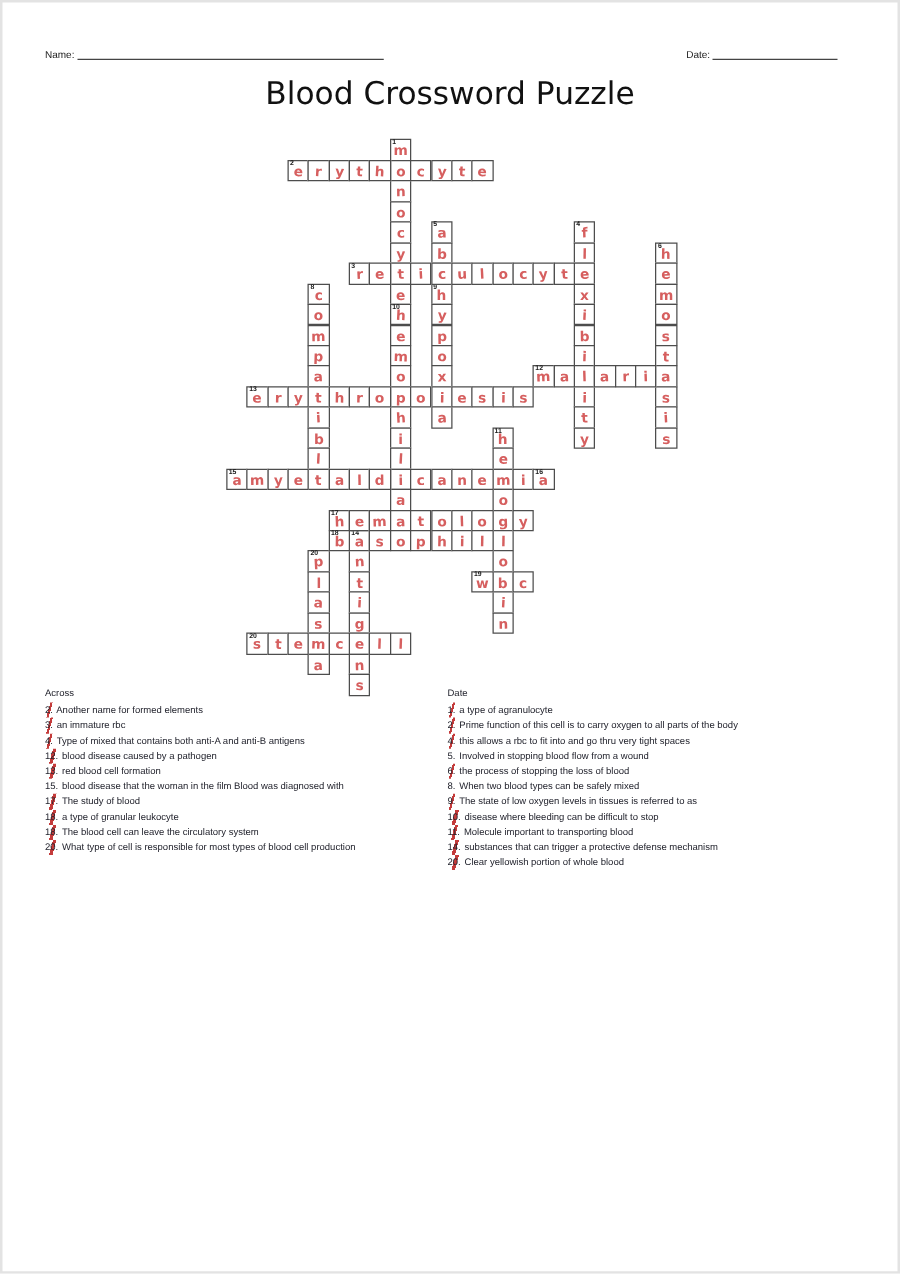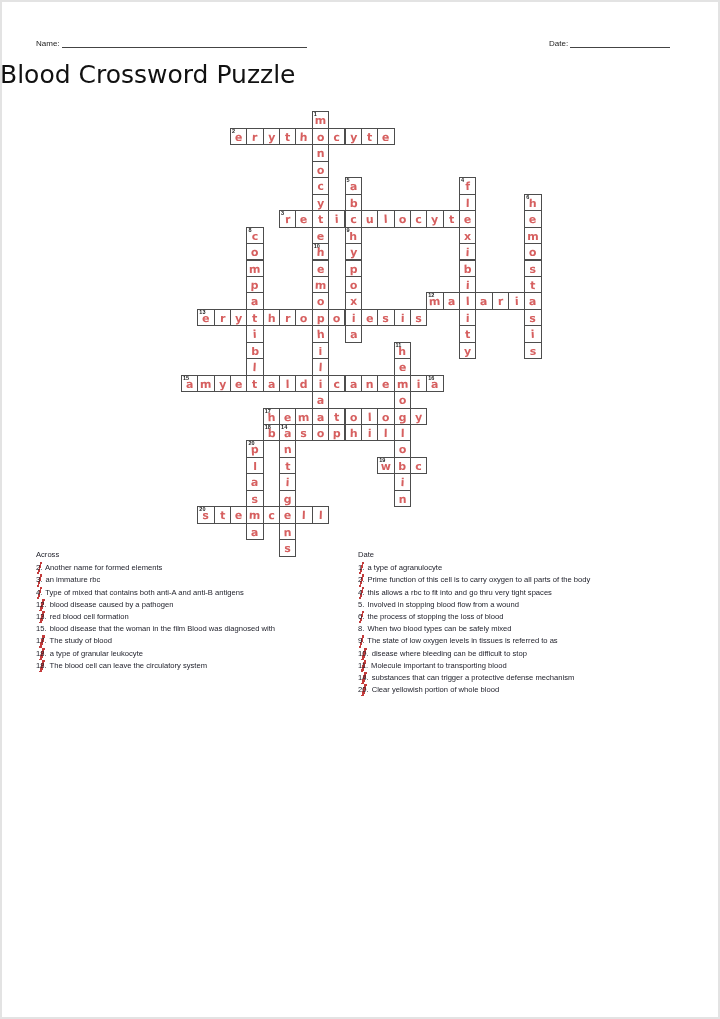--- a/index.html
+++ b/index.html
@@ -2,21 +2,21 @@
 <html><head>
 <meta charset="utf-8">
 <style>
   html,body{margin:0;padding:0;background:#ffffff;}
   .page{position:relative;width:720px;height:1019px;background:#ffffff;
         font-family:"Liberation Sans",sans-serif;overflow:hidden;
         box-shadow:inset 0 0 0 2px #e3e3e3;}
   
   .hdr-label{position:absolute;font-size:8px;color:#222;}
   .fill-line{display:inline-block;border-bottom:1px solid #444;height:9px;vertical-align:bottom;}
-  .title{position:absolute;top:60px;left:0;width:720px;
+  .title{position:absolute;top:60px;left:0;width:720px;text-align:center;
          font-family:"DejaVu Sans",sans-serif;font-size:25px;color:#111;letter-spacing:0px;}
   
   #grid{position:absolute;left:0;top:0;}
   .cell{position:absolute;background:#fff;border:1px solid #4d4d4d;box-sizing:border-box;}
   .cell .ltr{position:absolute;left:0;top:1px;width:100%;height:100%;text-align:center;
        font-family:"DejaVu Sans",sans-serif;font-size:11px;line-height:15px;
        color:#d65f5f;font-weight:bold;}
   .cell .num{position:absolute;left:1px;top:-1px;font-size:5.5px;color:#1a1a1a;
        font-weight:bold;line-height:7px;}
   
@@ -530,20 +530,21 @@
     <ul>
         <li><span class="cnum checked">2.</span><span> Another name for formed elements</span></li>
         <li><span class="cnum checked">3.</span><span> an immature rbc</span></li>
         <li><span class="cnum checked">4.</span><span> Type of mixed that contains both anti-A and anti-B antigens</span></li>
         <li><span class="cnum checked">12.</span><span> blood disease caused by a pathogen</span></li>
         <li><span class="cnum checked">13.</span><span> red blood cell formation</span></li>
         <li><span class="cnum">15.</span><span> blood disease that the woman in the film Blood was diagnosed with</span></li>
         <li><span class="cnum checked">17.</span><span> The study of blood</span></li>
         <li><span class="cnum checked">18.</span><span> a type of granular leukocyte</span></li>
         <li><span class="cnum checked">18.</span><span> The blood cell can leave the circulatory system</span></li>
+        <li><span class="cnum checked">20.</span><span> What type of cell is responsible for most types of blood cell production</span></li>
       </ul>
   </div>
   <div class="clues" style="left:358px;top:549px;width:320px;">
     <div class="heading">Date</div>
     <ul>
         <li><span class="cnum checked">1.</span><span> a type of agranulocyte</span></li>
         <li><span class="cnum checked">2.</span><span> Prime function of this cell is to carry oxygen to all parts of the body</span></li>
         <li><span class="cnum checked">4.</span><span> this allows a rbc to fit into and go thru very tight spaces</span></li>
         <li><span class="cnum">5.</span><span> Involved in stopping blood flow from a wound</span></li>
         <li><span class="cnum checked">6.</span><span> the process of stopping the loss of blood</span></li>

